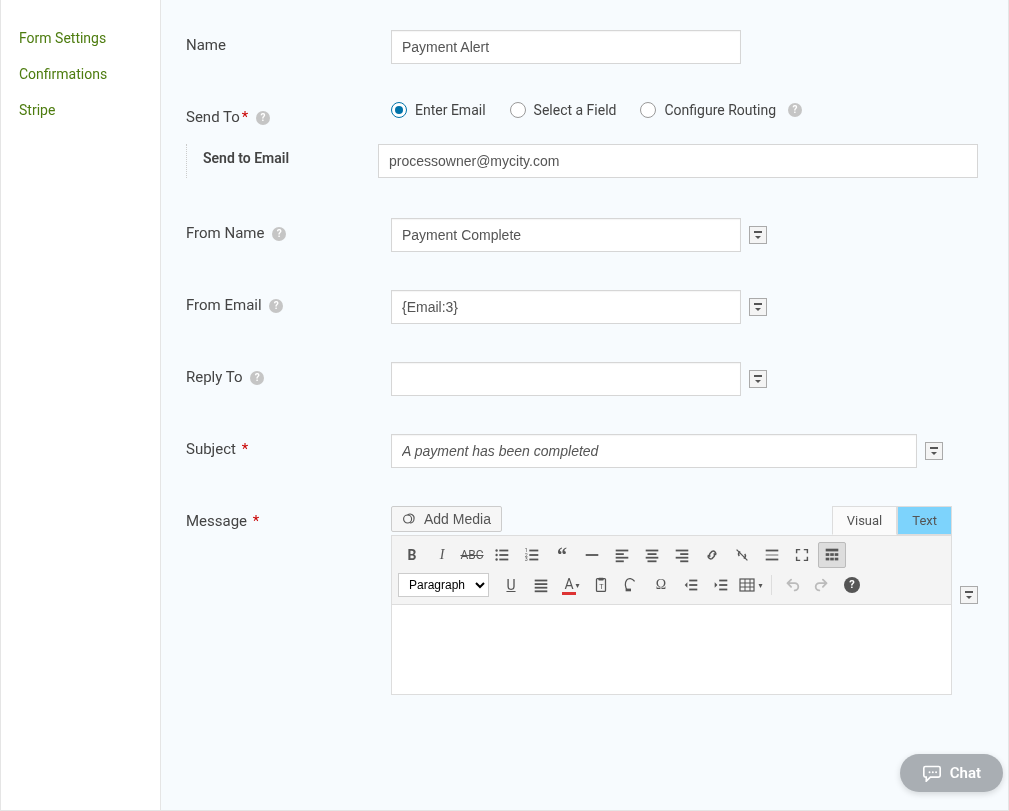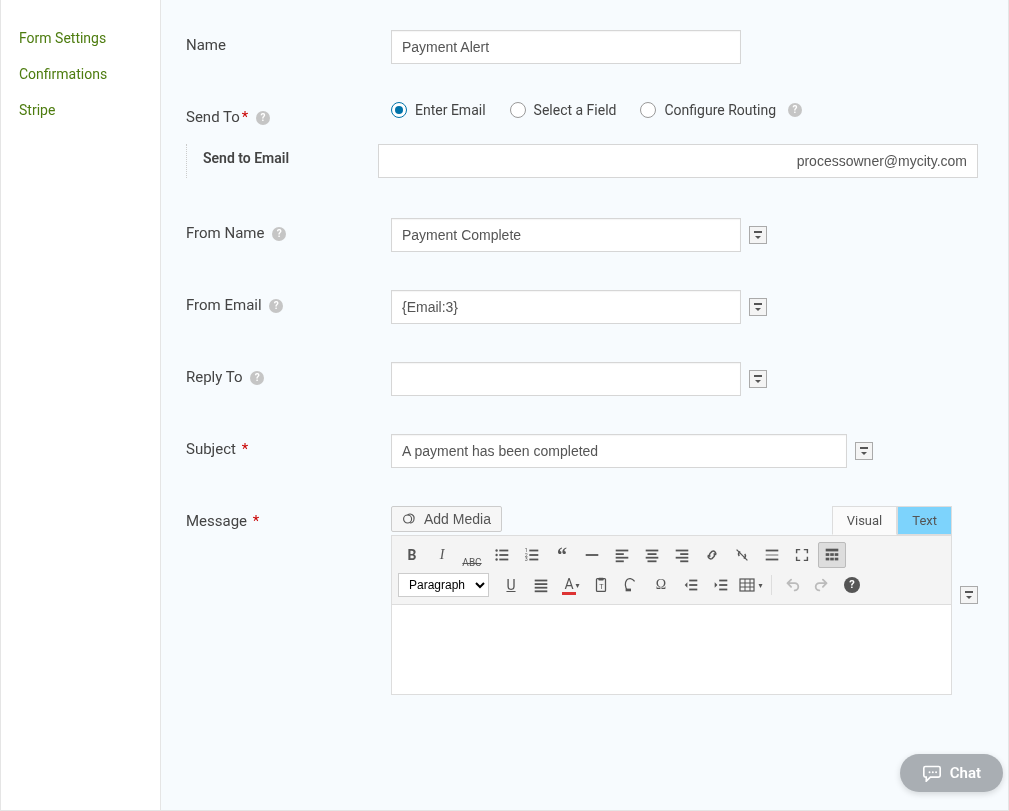--- a/index.html
+++ b/index.html
@@ -123,21 +123,20 @@
     padding-top: 6px;
   }
   .sub-row input {
     flex: 1;
     height: 34px;
     padding: 4px 10px;
     border: 1px solid #d6d6d6;
     background: #fff;
     font-size: 14px;
     color: #555;
-    text-align: right;
   }
   
   .merge-btn {
     width: 18px; height: 18px;
     border: 1px solid #aaa;
     background: #f4f4f4;
     display: inline-flex;
     align-items: center; justify-content: center;
     font-size: 10px;
     color: #555;
@@ -331,21 +330,21 @@
         </span>
       </div>
     </div>
 
 
     <div class="form-row">
       <div class="label-col">
         <span>Subject</span><span class="req"> *</span>
       </div>
       <div class="field-col">
-        <input type="text" class="txt wide" style="width: 456px;" value="A payment has been completed">
+        <input type="text" class="txt wide" style="width: 526px; font-style: italic;" value="A payment has been completed">
         <span class="merge-btn">
           <svg width="10" height="10" viewBox="0 0 10 10">
               <rect x="1" y="1" width="8" height="2" fill="#555"></rect>
               <polygon points="2,6 8,6 5,9" fill="#555"></polygon>
             </svg>
         </span>
       </div>
     </div>
 
     <div class="form-row" style="margin-bottom:0;">
@@ -364,21 +363,21 @@
             </button>
             <div class="tabs">
               <div class="tab active">Visual</div>
               <div class="tab">Text</div>
             </div>
           </div>
           <div class="toolbar">
             <div class="tool-row">
               <span class="tool-btn" style="font-weight:bold;">B</span>
               <span class="tool-btn" style="font-style:italic;font-family:serif;">I</span>
-              <span class="tool-btn" style="font-size:10px;align-items:flex-end;">
+              <span class="tool-btn" style="font-size:12px;">
                   <span style="text-decoration:line-through;">ABC</span>
                 </span>
               <span class="tool-btn">
                 <svg class="svg-icon" viewBox="0 0 20 20">
                     <circle cx="4" cy="5" r="1.3" fill="#555"></circle>
                     <rect x="7" y="4" width="10" height="2" fill="#555"></rect>
                     <circle cx="4" cy="10" r="1.3" fill="#555"></circle>
                     <rect x="7" y="9" width="10" height="2" fill="#555"></rect>
                     <circle cx="4" cy="15" r="1.3" fill="#555"></circle>
                     <rect x="7" y="14" width="10" height="2" fill="#555"></rect>

